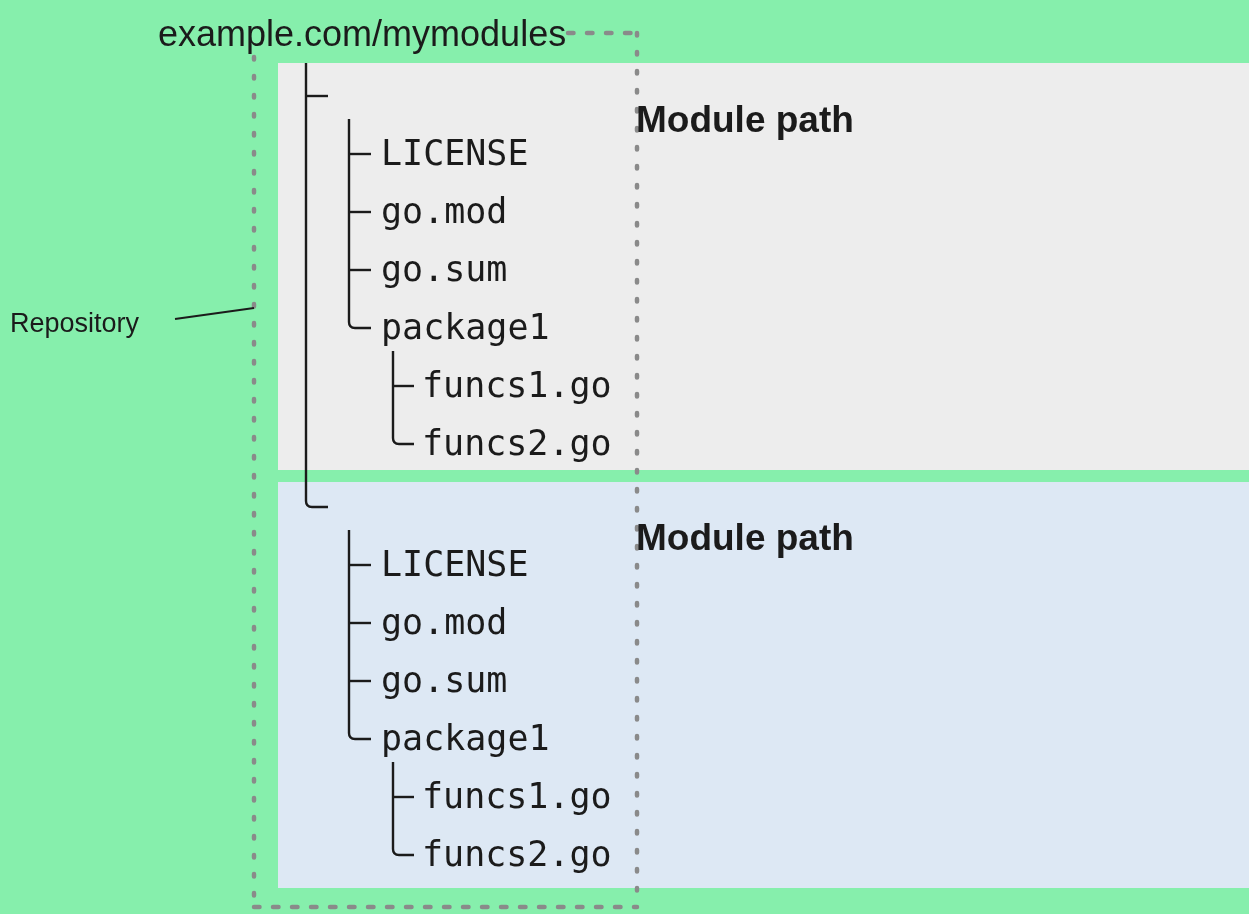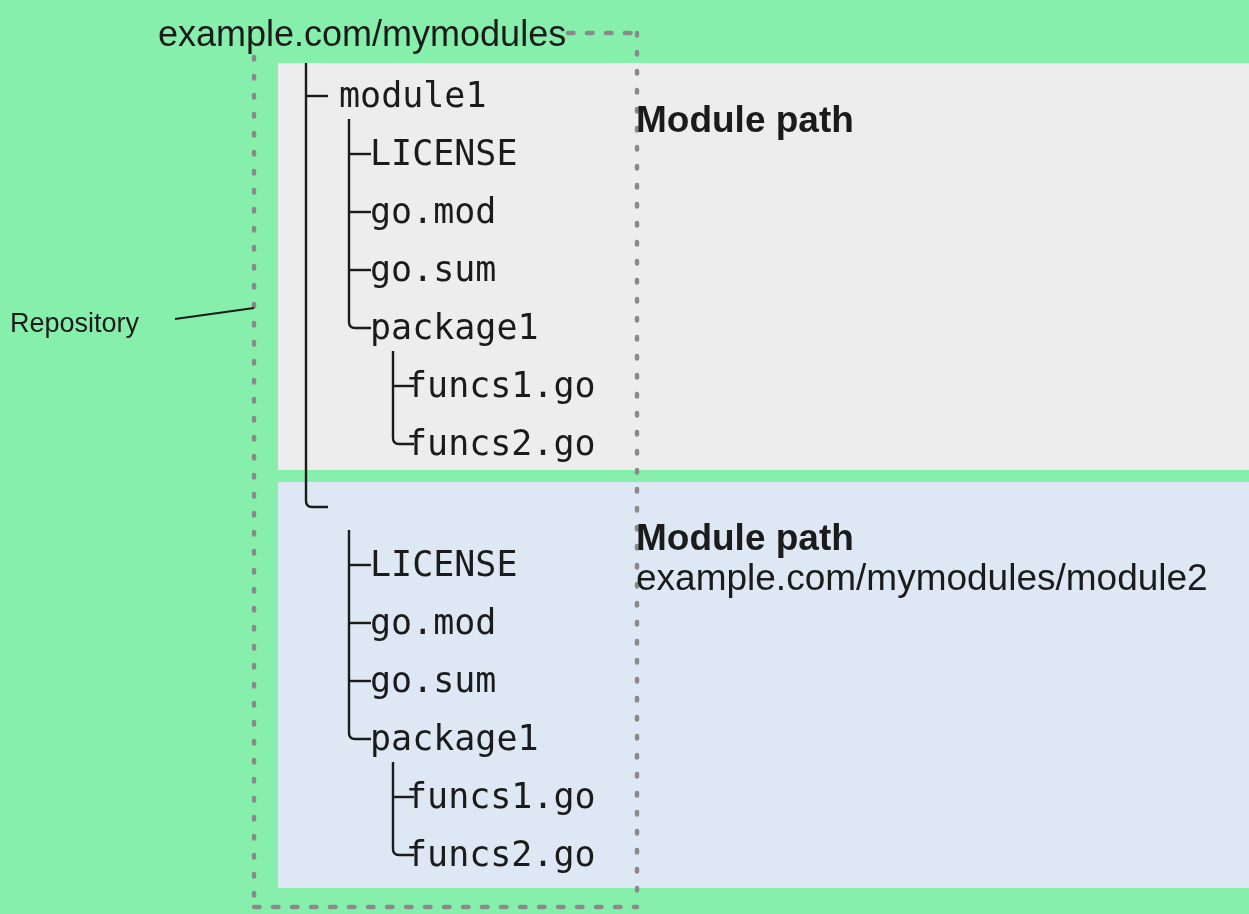--- a/index.html
+++ b/index.html
@@ -68,22 +68,22 @@
   }
   .tl{
     position:absolute;
     font-family:"DejaVu Sans Mono", monospace;
     font-size:35px;
     line-height:1;
     transform:translateY(-52%);
     white-space:nowrap;
   }
   .lv1{ left:339px; }
-  .lv2{ left:370px; }
-  .lv3{ left:406px; }
+  .lv2{ left:381px; }
+  .lv3{ left:422px; }
 
   .mpath{
     position:absolute;
     left:636px;
     font-size:37px;
     line-height:40px;
     white-space:nowrap;
   }
   .mp-h{ font-weight:700; }
 </style>
@@ -123,36 +123,34 @@
       <path class="tree" d="M349,623 H371"></path>
       <path class="tree" d="M349,681 H371"></path>
       <path class="tree" d="M393,762 V849 Q393,855 399,855 H414"></path>
       <path class="tree" d="M393,797 H414"></path>
     </g>
   </svg>
 
   <div class="toplabel">example.com/mymodules</div>
   <div class="repolabel">Repository</div>
 
-  <span class="tl lv1" style="top:96px">module1</span>
   <span class="tl lv2" style="top:154px">LICENSE</span>
   <span class="tl lv2" style="top:212px">go.mod</span>
   <span class="tl lv2" style="top:270px">go.sum</span>
   <span class="tl lv2" style="top:328px">package1</span>
   <span class="tl lv3" style="top:386px">funcs1.go</span>
   <span class="tl lv3" style="top:444px">funcs2.go</span>
 
   <span class="tl lv2" style="top:565px">LICENSE</span>
   <span class="tl lv2" style="top:623px">go.mod</span>
   <span class="tl lv2" style="top:681px">go.sum</span>
   <span class="tl lv2" style="top:739px">package1</span>
   <span class="tl lv3" style="top:797px">funcs1.go</span>
   <span class="tl lv3" style="top:855px">funcs2.go</span>
 
   <div class="mpath" style="top:100px">
     <div class="mp-h">Module path</div>
   </div>
   <div class="mpath" style="top:518px">
     <div class="mp-h">Module path</div>
-    <div class="mp-v">example.com/mymodules/module2</div>
   </div>
 
 </div>
 
 </body></html>

